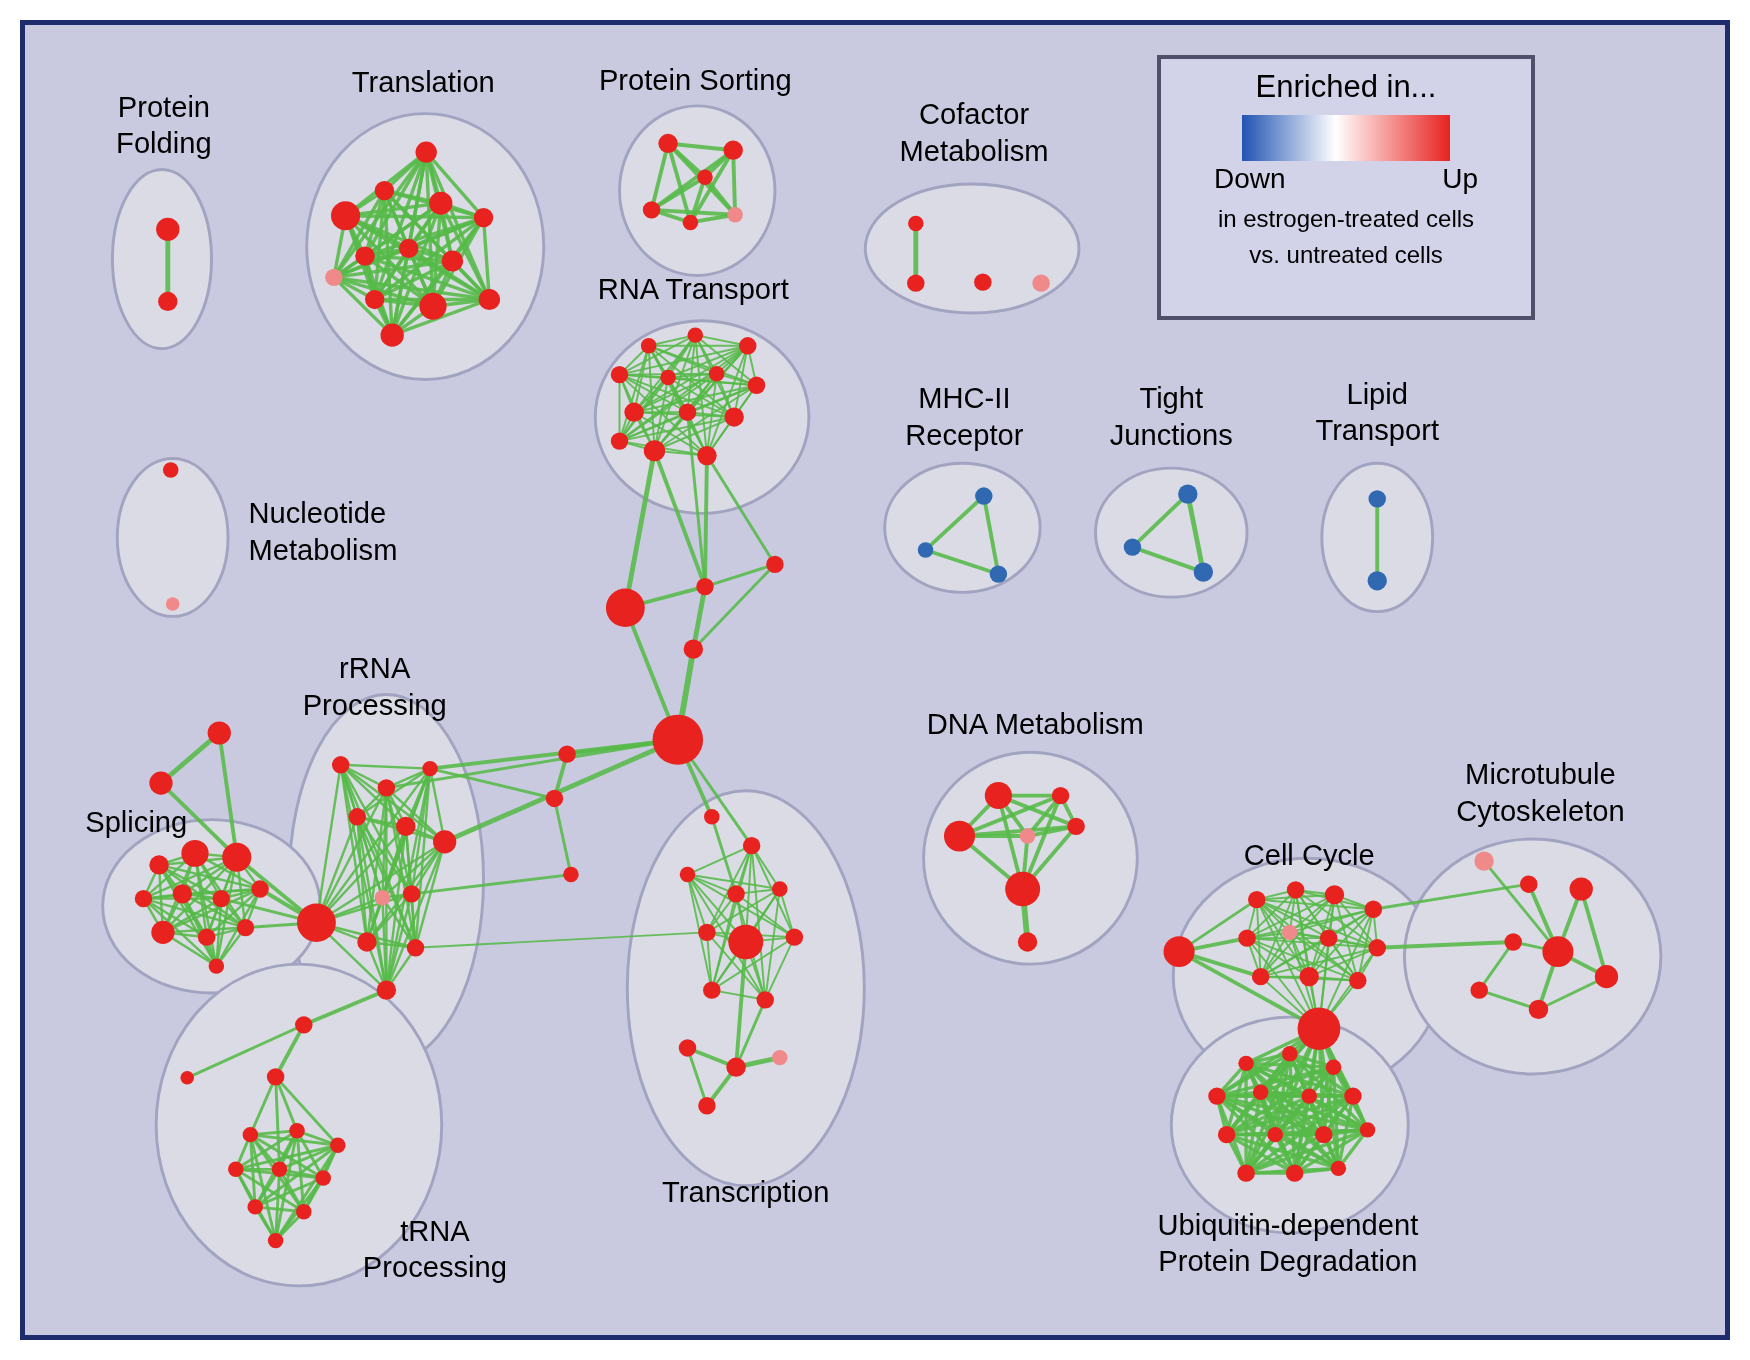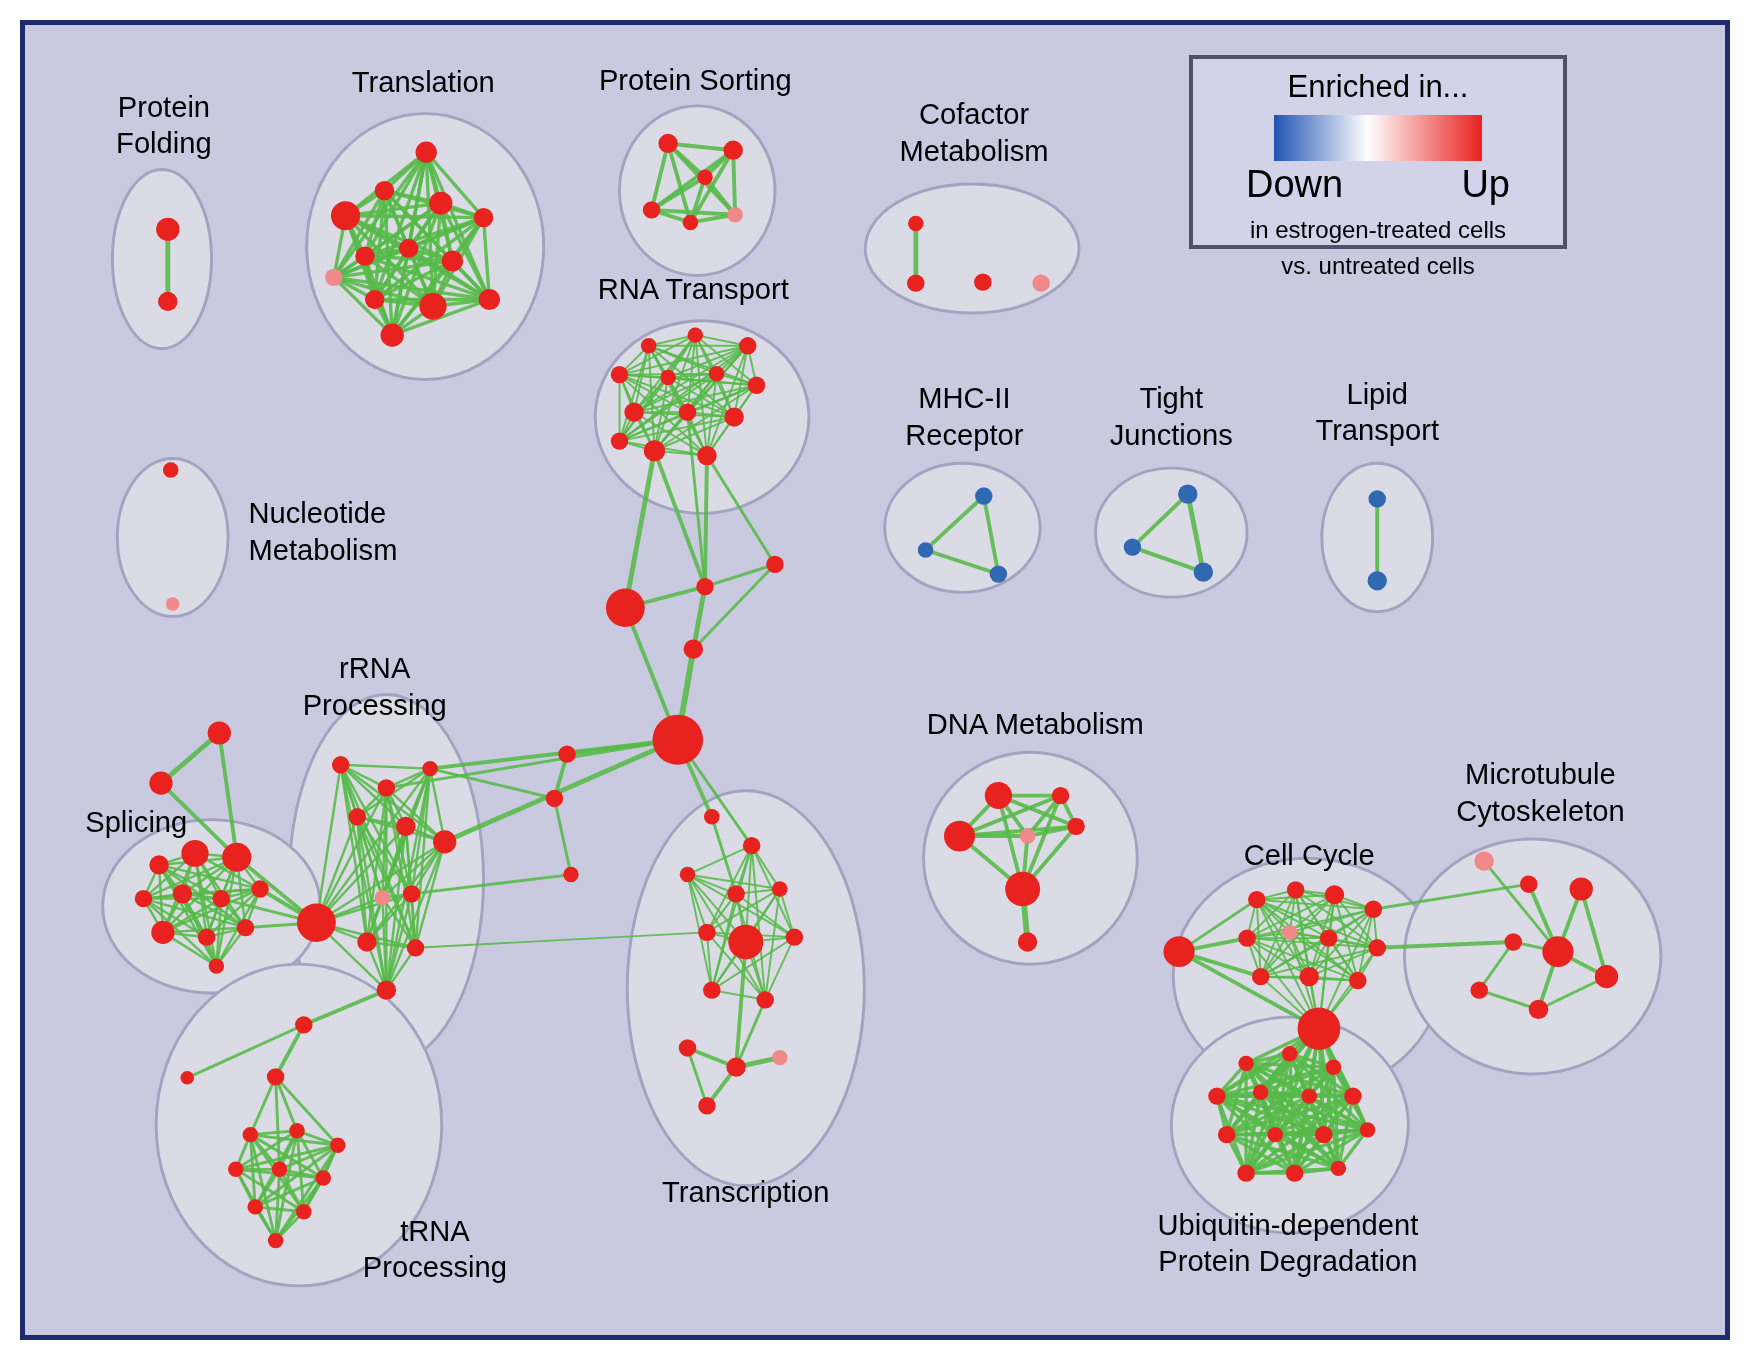--- a/index.html
+++ b/index.html
@@ -1,27 +1,27 @@
 <!DOCTYPE html>
 <html><head>
 <meta charset="utf-8">
 <style>
   html,body{margin:0;padding:0;background:#ffffff;}
   .page{width:1750px;height:1360px;box-sizing:border-box;padding:20px;background:#ffffff;}
   .figure{position:relative;width:100%;height:100%;box-sizing:border-box;
           border:5px solid #1e2c6e;background:#c9cae0;overflow:hidden;
           font-family:"Liberation Sans", sans-serif;}
   .net-svg{position:absolute;left:0;top:0;width:100%;height:100%;}
-  .legend{position:absolute;left:1164px;top:30px;width:378px;height:194px;
+  .legend{position:absolute;left:1132px;top:30px;width:378px;height:265px;
           box-sizing:border-box;border:4px solid #50506a;background:#d2d3e8;
           text-align:center;color:#000;}
   .legend-title{font-size:31px;margin-top:10px;}
   .legend-gradient{width:208px;height:46px;margin:10px auto 2px auto;}
   .legend-row{width:264px;margin:0 auto;display:flex;justify-content:space-between;
-              font-size:38px;}
+              font-size:28px;}
   .legend-caption{font-size:24px;line-height:36px;}
   .legend-caption.first{margin-top:6px;}
 </style>
 </head>
 <body>
 
 <div class="page">
   <div class="figure">
 
     <svg class="net-svg" viewBox="0 0 1750 1360" preserveAspectRatio="none" xmlns="http://www.w3.org/2000/svg">

